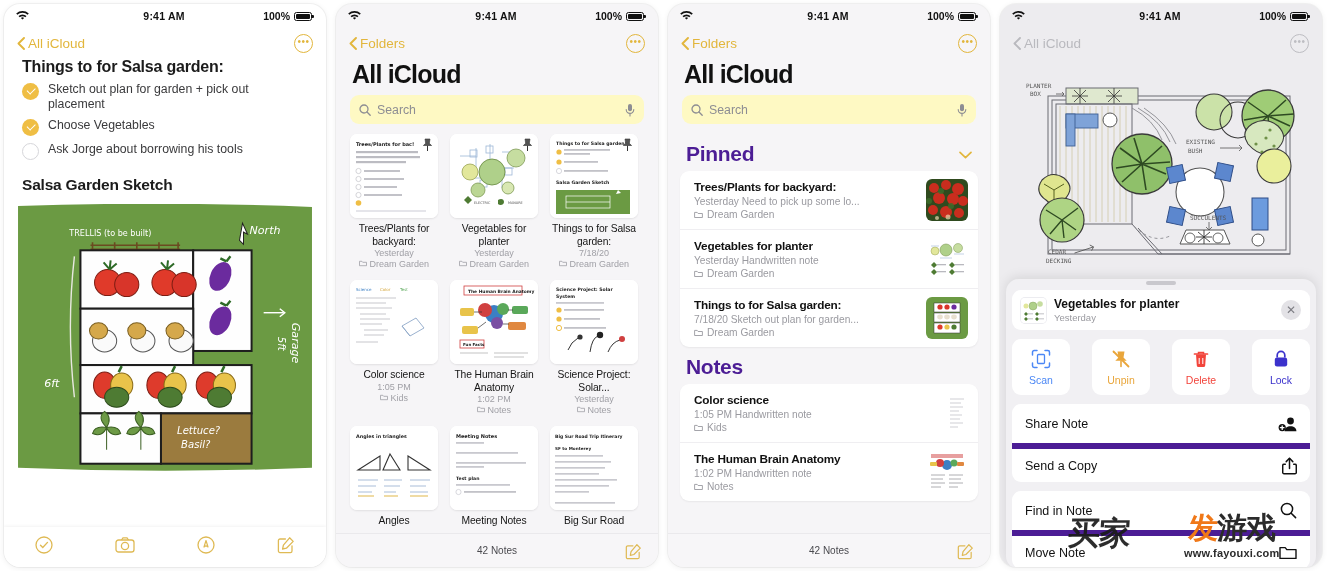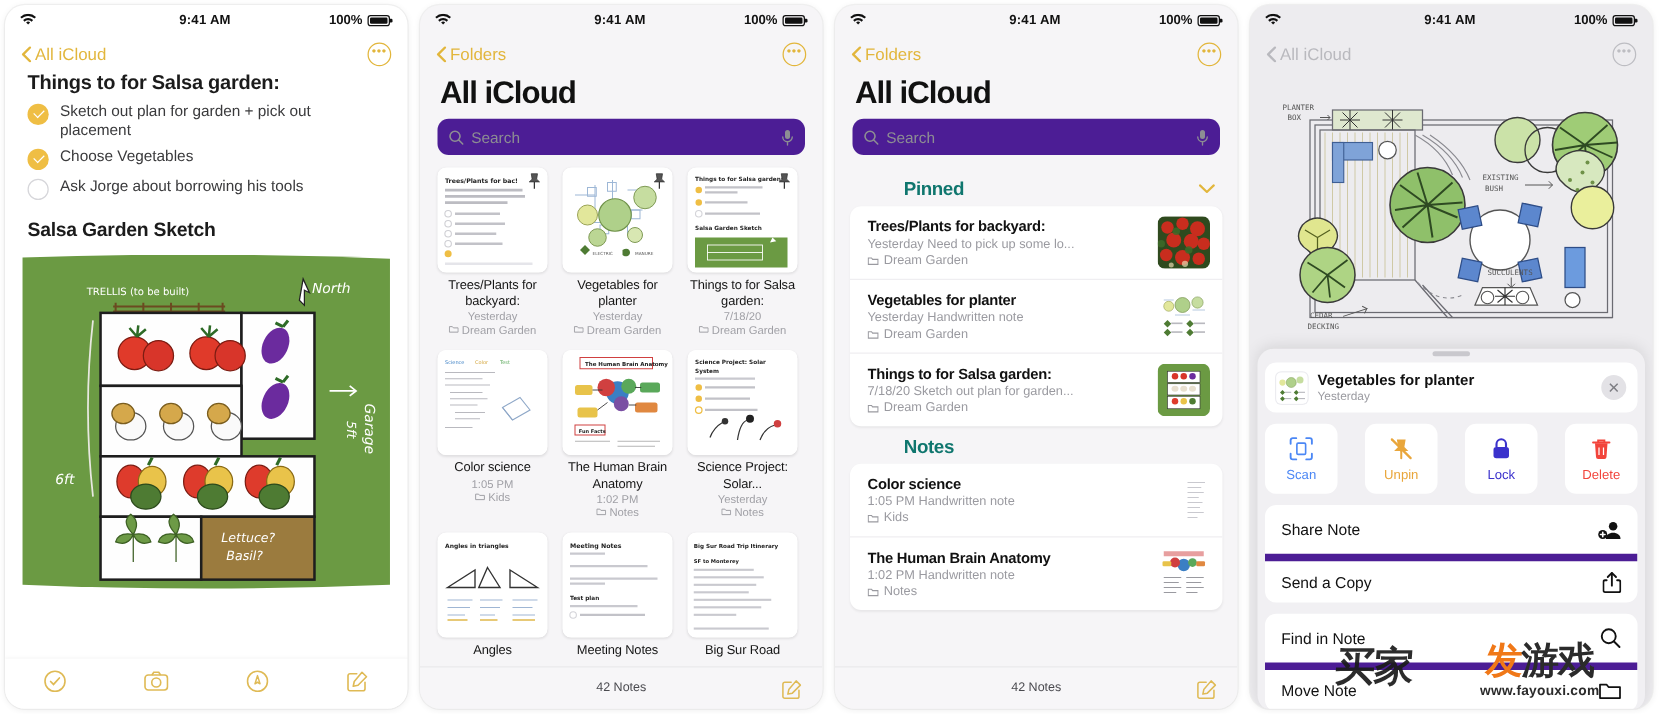--- a/index.html
+++ b/index.html
@@ -77,39 +77,39 @@
     position:absolute; left:0; right:0; bottom:0; height: 34px; background:#F7F6F8;
     display:flex; align-items:center; justify-content:center;
     font-size: 10px; color:#4a4a4f; border-top:1px solid #EAE9EC;
   }
   .footcount .compose { position:absolute; right: 16px; top: 9px; }
 
   
   .p23 { background:#F6F5F7; }
   .bigtitle { font-size: 25px; font-weight: bold; letter-spacing:-.8px; color:#111; padding: 2px 16px 6px; }
   .searchbar {
-    margin: 0 14px 10px; height: 29px; background:#4c1d95; border-radius:9px;
+    margin: 0 14px 10px; height: 29px; background:#fef9c3; border-radius:9px;
     display:flex; align-items:center; padding: 0 9px; gap:6px;
   }
   .searchbar .ph { font-size: 12.3px; color:#8D8D93; flex:1; }
 
   
   .grid { padding: 0 14px; display:flex; flex-wrap:wrap; gap: 10px 12px; }
   .gcard { width: 88px; }
   .gthumb {
     width: 88px; height: 84px; background:#fff; border-radius:7px; overflow:hidden;
     box-shadow: 0 1px 2px rgba(0,0,0,.09); position:relative;
   }
   .pin { position:absolute; right:5px; top:4px; }
   .gtitle { font-size: 10.3px; color:#151515; text-align:center; margin-top:5px; line-height:12.5px; letter-spacing:-.1px;}
   .gmeta { font-size: 9px; color:#A0A0A6; text-align:center; line-height:11px; }
 
   
   .sechead { display:flex; align-items:center; justify-content:space-between; padding: 8px 18px 5px; }
-  .sechead h3 { font-size: 15px; color:#0f766e; letter-spacing:-.3px;margin-left:37px; }
+  .sechead h3 { font-size: 21px; color:#4c1d95; letter-spacing:-.3px; }
   .listcard { margin: 0 12px; background:#fff; border-radius:9px; overflow:hidden; box-shadow:0 1px 2px rgba(0,0,0,.06); }
   .lrow { display:flex; align-items:center; padding: 8px 10px 8px 14px; gap:8px; border-top:1px solid #EFEEF1; }
   .lrow:first-child { border-top:none; }
   .ltxt { flex:1; min-width:0; }
   .ltitle { font-size: 11.8px; font-weight: bold; color:#111; letter-spacing:-.2px; white-space:nowrap; overflow:hidden; text-overflow:ellipsis;}
   .lsub { font-size: 10.2px; color:#9A9AA0; margin-top:2px; white-space:nowrap; overflow:hidden; text-overflow:ellipsis;}
   .lfold { font-size: 10.2px; color:#9A9AA0; display:flex; align-items:center; gap:4px; margin-top:2px;}
   .lthumb { width: 42px; height: 42px; border-radius:6px; overflow:hidden; flex:0 0 42px; background:#fff; }
 
   
@@ -1059,35 +1059,35 @@
         <div class="qbtn">
           <svg width="20" height="20" viewBox="0 0 20 20">
             <path d="M6.5 2.5h7l-1 6 3.2 3.2H4.3L7.5 8.5z" fill="#E9A63B"></path>
             <path d="M10 12v5.5" stroke="#E9A63B" stroke-width="1.6" stroke-linecap="round"></path>
             <path d="M2.5 2.5 17.5 17.5" stroke="#E9A63B" stroke-width="1.8" stroke-linecap="round"></path>
           </svg>
           <span class="qlabel" style="color:#E9A63B">Unpin</span>
         </div>
         <div class="qbtn">
           <svg width="20" height="20" viewBox="0 0 20 20">
-            <path d="M6.2 8.5V6.2a3.8 3.8 0 0 1 7.6 0v2.3" fill="none" stroke="#3B32CC" stroke-width="1.7"></path>
-            <rect x="3.8" y="8.5" width="12.4" height="9" rx="2.2" fill="#3B32CC"></rect>
-          </svg>
-          <span class="qlabel" style="color:#3B32CC">Lock</span>
-        </div>
-        <div class="qbtn">
-          <svg width="20" height="20" viewBox="0 0 20 20">
             <path d="M3.5 5h13" stroke="#F2443B" stroke-width="1.7" stroke-linecap="round"></path>
             <path d="M7.5 5V3.4h5V5" fill="none" stroke="#F2443B" stroke-width="1.5"></path>
             <path d="M5 5.5h10l-.8 11a1.7 1.7 0 0 1-1.7 1.6H7.5a1.7 1.7 0 0 1-1.7-1.6z" fill="#F2443B"></path>
             <g stroke="#fff" stroke-width="1">
                 <path d="M8.2 9v6M11.8 9v6"></path>
               </g>
           </svg>
           <span class="qlabel" style="color:#F2443B">Delete</span>
+        </div>
+        <div class="qbtn">
+          <svg width="20" height="20" viewBox="0 0 20 20">
+            <path d="M6.2 8.5V6.2a3.8 3.8 0 0 1 7.6 0v2.3" fill="none" stroke="#3B32CC" stroke-width="1.7"></path>
+            <rect x="3.8" y="8.5" width="12.4" height="9" rx="2.2" fill="#3B32CC"></rect>
+          </svg>
+          <span class="qlabel" style="color:#3B32CC">Lock</span>
         </div>
       </div>
 
       <div class="menulist">
         <div class="mrow">
           <span>Share Note</span>
           <span class="spacer"></span>
           <svg width="19" height="16" viewBox="0 0 19 16">
             <circle cx="12.5" cy="5" r="3.4" fill="#111"></circle>
             <path d="M6.6 15.2c0-3.2 2.6-5 5.9-5s5.9 1.8 5.9 5z" fill="#111"></path>

